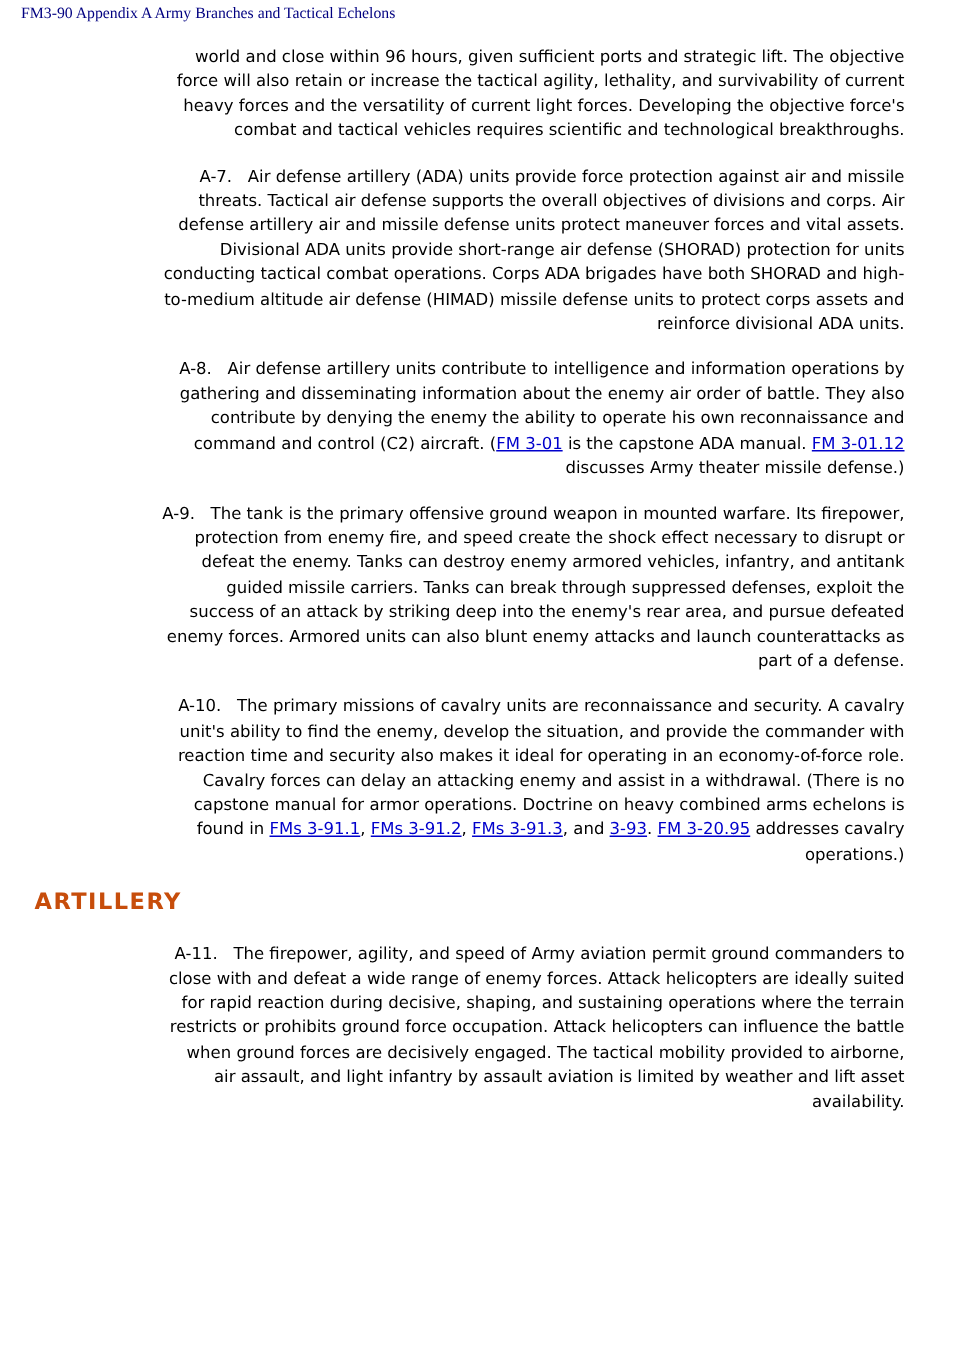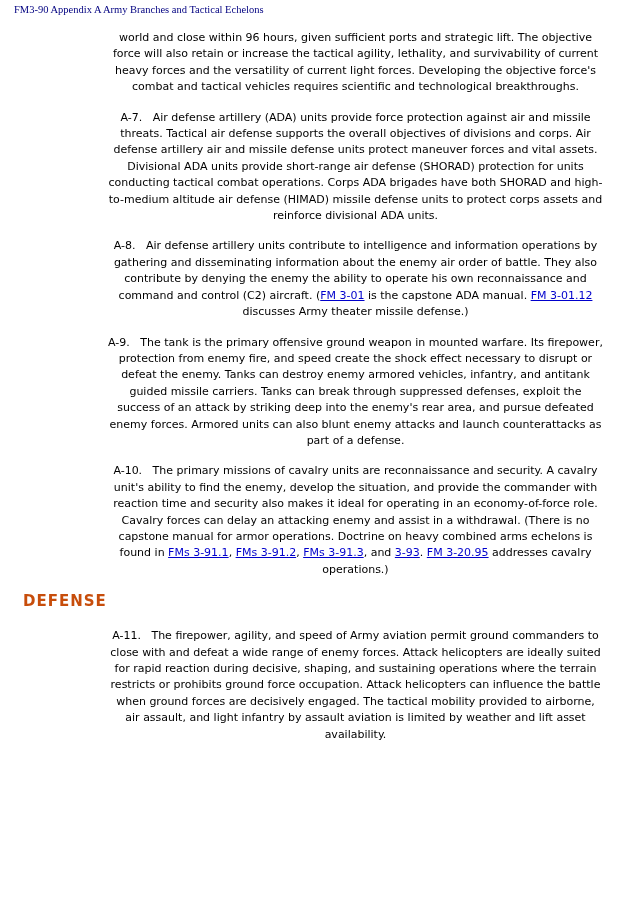--- a/index.html
+++ b/index.html
@@ -29,21 +29,21 @@
     line-height: 12px;
   }
   .doc {
     padding-top: 14px;
   }
   .para {
     font-size: 11px;
     line-height: 16.4px;
     margin: 0 32px 14px 108px;
     color: var(--text-color, #000000);
-    text-align: center;
+    text-align: right;
   }
   .section-heading {
     font-family: "DejaVu Sans", sans-serif;
     font-size: 15px;
     font-weight: bold;
     color: var(--heading-color, #c74d0b);
     letter-spacing: 1px;
     margin: 8px 0 18px 23px;
     line-height: 18px;
   }
@@ -57,16 +57,16 @@
 <body>
 
 <div class="page">
   <div class="page-header">FM3-90 Appendix A Army Branches and Tactical Echelons</div>
   <div class="doc">
       <p class="para">world and close within 96 hours, given sufficient ports and strategic lift. The objective force will also retain or increase the tactical agility, lethality, and survivability of current heavy forces and the versatility of current light forces. Developing the objective force's combat and tactical vehicles requires scientific and technological breakthroughs.</p>
       <p class="para">A-7.&nbsp;&nbsp; Air defense artillery (ADA) units provide force protection against air and missile threats. Tactical air defense supports the overall objectives of divisions and corps. Air defense artillery air and missile defense units protect maneuver forces and vital assets. Divisional ADA units provide short-range air defense (SHORAD) protection for units conducting tactical combat operations. Corps ADA brigades have both SHORAD and high-to-medium altitude air defense (HIMAD) missile defense units to protect corps assets and reinforce divisional ADA units.</p>
       <p class="para">A-8.&nbsp;&nbsp; Air defense artillery units contribute to intelligence and information operations by gathering and disseminating information about the enemy air order of battle. They also contribute by denying the enemy the ability to operate his own reconnaissance and command and control (C2) aircraft. (<a class="doc-link" href="#">FM 3-01</a> is the capstone ADA manual. <a class="doc-link" href="#">FM 3-01.12</a> discusses Army theater missile defense.)</p>
       <p class="para">A-9.&nbsp;&nbsp; The tank is the primary offensive ground weapon in mounted warfare. Its firepower, protection from enemy fire, and speed create the shock effect necessary to disrupt or defeat the enemy. Tanks can destroy enemy armored vehicles, infantry, and antitank guided missile carriers. Tanks can break through suppressed defenses, exploit the success of an attack by striking deep into the enemy's rear area, and pursue defeated enemy forces. Armored units can also blunt enemy attacks and launch counterattacks as part of a defense.</p>
       <p class="para">A-10.&nbsp;&nbsp; The primary missions of cavalry units are reconnaissance and security. A cavalry unit's ability to find the enemy, develop the situation, and provide the commander with reaction time and security also makes it ideal for operating in an economy-of-force role. Cavalry forces can delay an attacking enemy and assist in a withdrawal. (There is no capstone manual for armor operations. Doctrine on heavy combined arms echelons is found in <a class="doc-link" href="#">FMs 3-91.1</a>, <a class="doc-link" href="#">FMs 3-91.2</a>, <a class="doc-link" href="#">FMs 3-91.3</a>, and <a class="doc-link" href="#">3-93</a>. <a class="doc-link" href="#">FM 3-20.95</a> addresses cavalry operations.)</p>
-      <h2 class="section-heading">DEFENSE</h2>
+      <h2 class="section-heading">ARTILLERY</h2>
       <p class="para">A-11.&nbsp;&nbsp; The firepower, agility, and speed of Army aviation permit ground commanders to close with and defeat a wide range of enemy forces. Attack helicopters are ideally suited for rapid reaction during decisive, shaping, and sustaining operations where the terrain restricts or prohibits ground force occupation. Attack helicopters can influence the battle when ground forces are decisively engaged. The tactical mobility provided to airborne, air assault, and light infantry by assault aviation is limited by weather and lift asset availability.</p>
     </div>
 </div>
 
 </body></html>

